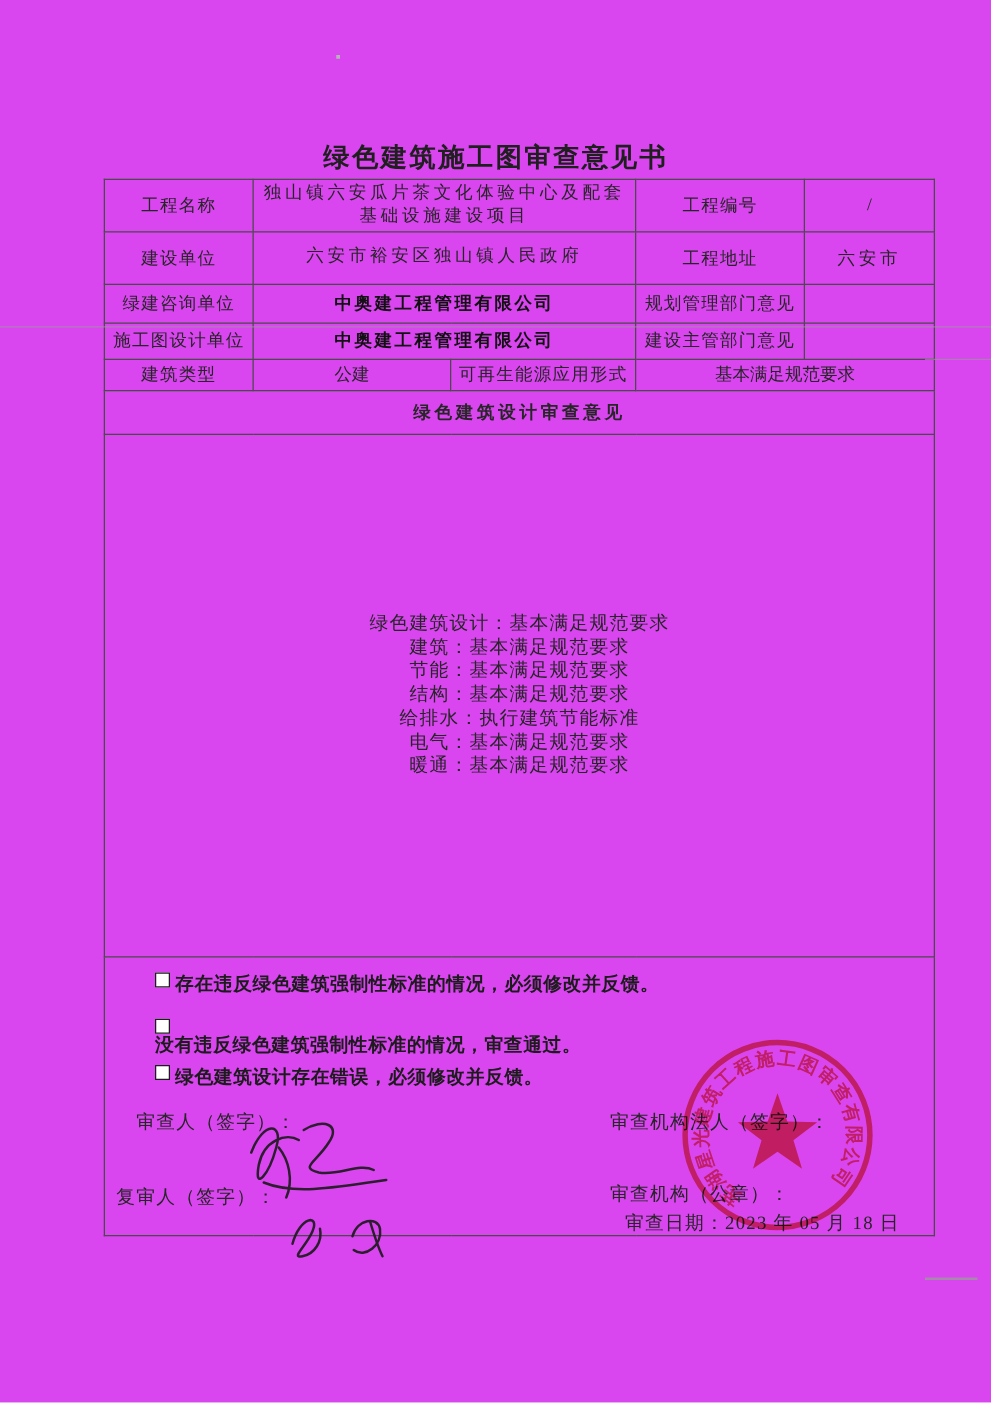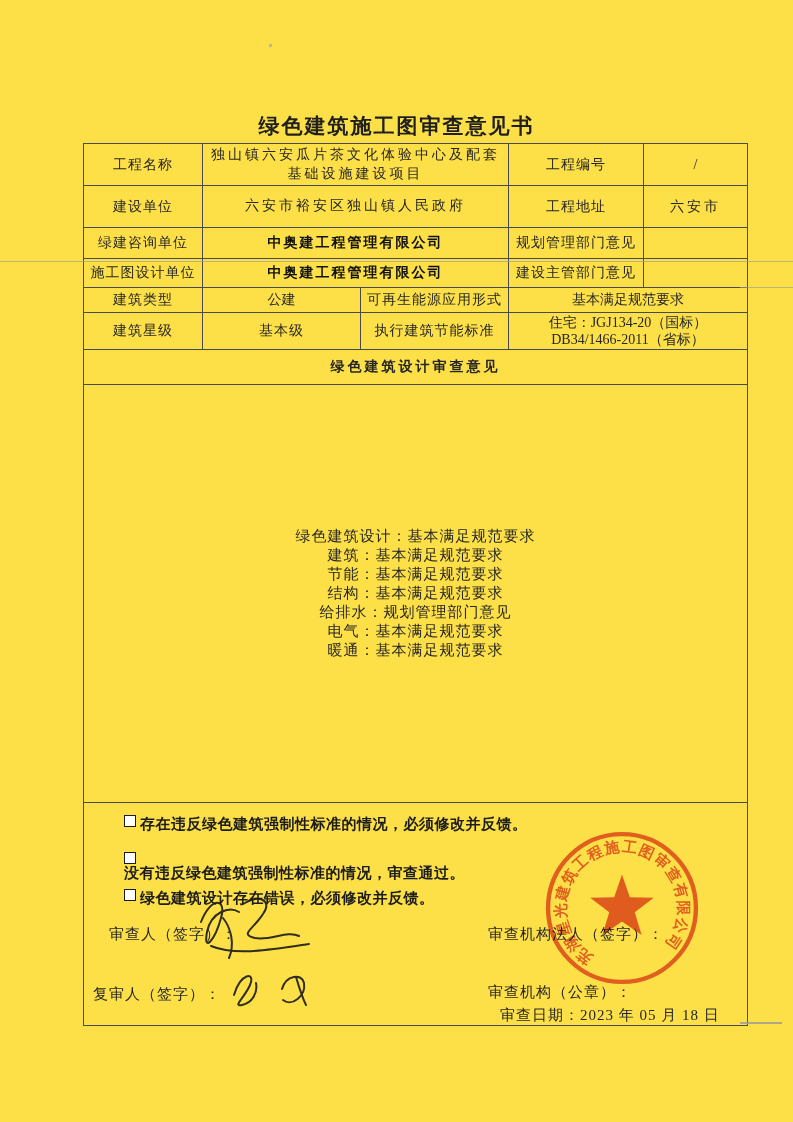--- a/index.html
+++ b/index.html
@@ -1,19 +1,19 @@
 <!DOCTYPE html>
 <html><head>
 <meta charset="utf-8">
 <style>
   * { margin:0; padding:0; box-sizing:border-box; }
   html,body { width:793px; height:1122px; }
   body { background:#fdfdfd; font-family:"Liberation Serif", serif; color:#262626; position:relative; overflow:hidden; }
 
-  .page { position:absolute; inset:0; background:#fde047; }
+  .page { position:absolute; inset:0; background:#d946ef; }
 
   .doc-title { position:absolute; top:112px; left:0; width:100%; text-align:center;
     font-family:"Liberation Sans", sans-serif; font-weight:bold; font-size:21px; letter-spacing:2px; color:#1f1f1f; }
 
   table.info { position:absolute; left:83px; top:143px; width:664px; border-collapse:collapse; table-layout:fixed;border-radius:28px; }
   table.info td { border:1px solid #4a4a4a; font-size:14px; text-align:center; vertical-align:middle; padding:1px 2px; }
   td.lbl { letter-spacing:1px; }
   td.val-spread { letter-spacing:3px; line-height:1.35; }
   td.company { font-family:"Liberation Sans", sans-serif; font-weight:bold; font-size:19px; letter-spacing:2px; color:#111; }
   td.left { text-align:left; padding-left:9px; letter-spacing:3px; }
@@ -77,39 +77,30 @@
       <td colspan="2" class="company">中奥建工程管理有限公司</td>
       <td class="lbl">建设主管部门意见</td>
       <td></td>
     </tr>
     <tr style="height:25px">
       <td class="lbl">建筑类型</td>
       <td>公建</td>
       <td class="lbl">可再生能源应用形式</td>
       <td colspan="2">基本满足规范要求</td>
     </tr>
-    <tr style="height:33px">
-      <td class="lbl">建筑星级</td>
-      <td class="left" style="letter-spacing:1px">基本级</td>
-      <td class="lbl">执行建筑节能标准</td>
-      <td colspan="2" class="std">
-        <div>住宅：JGJ134-20（国标）</div>
-        <div>DB34/1466-2011（省标）</div>
-      </td>
-    </tr>
     <tr style="height:35px">
       <td colspan="5" class="section-hd">绿色建筑设计审查意见</td>
     </tr>
     <tr style="height:418px">
       <td colspan="5" class="opinions">
         <div class="op-line">绿色建筑设计：基本满足规范要求</div>
         <div class="op-line">建筑：基本满足规范要求</div>
         <div class="op-line">节能：基本满足规范要求</div>
         <div class="op-line">结构：基本满足规范要求</div>
-        <div class="op-line">给排水：规划管理部门意见</div>
+        <div class="op-line">给排水：执行建筑节能标准</div>
         <div class="op-line">电气：基本满足规范要求</div>
         <div class="op-line">暖通：基本满足规范要求</div>
       </td>
     </tr>
     <tr style="height:223px">
       <td colspan="5" class="bottom-cell">
 
         <div class="cb-row" style="top:12px;">
           <span class="cb-box"></span>
           <span>存在违反绿色建筑强制性标准的情况，必须修改并反馈。</span>

